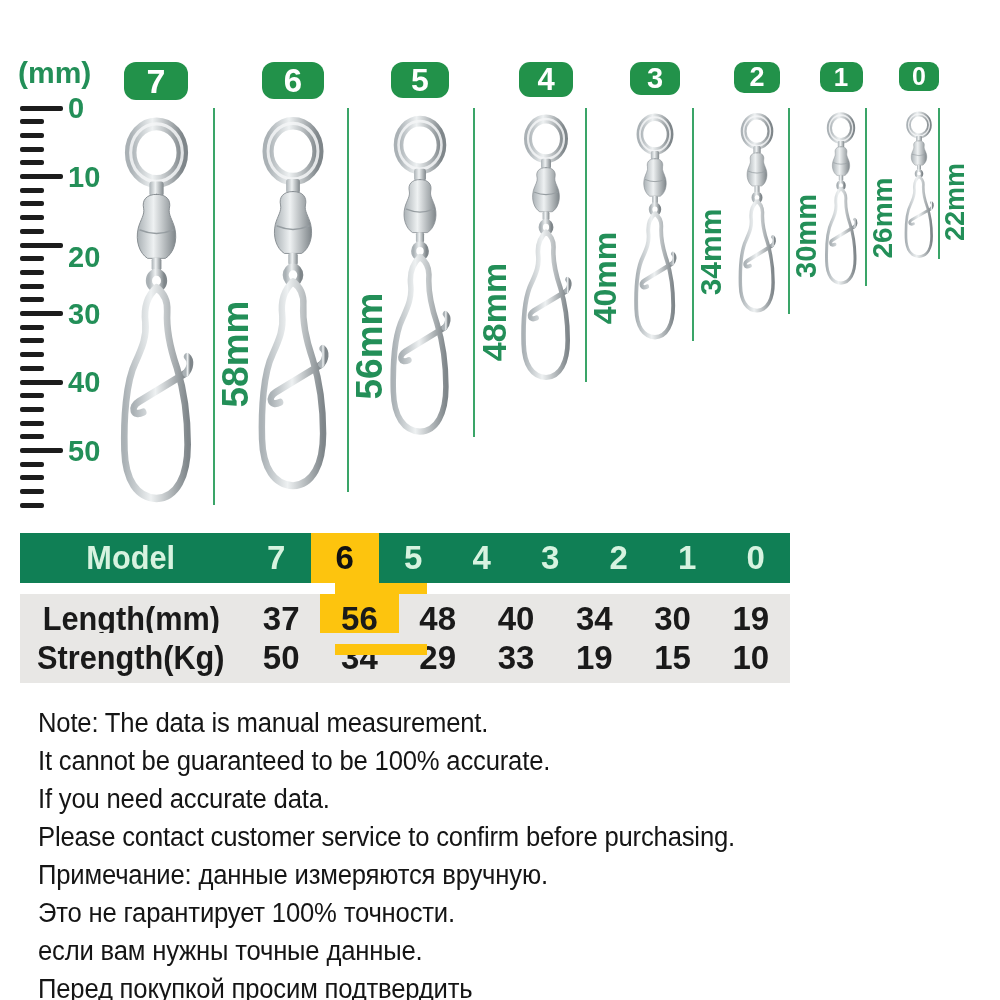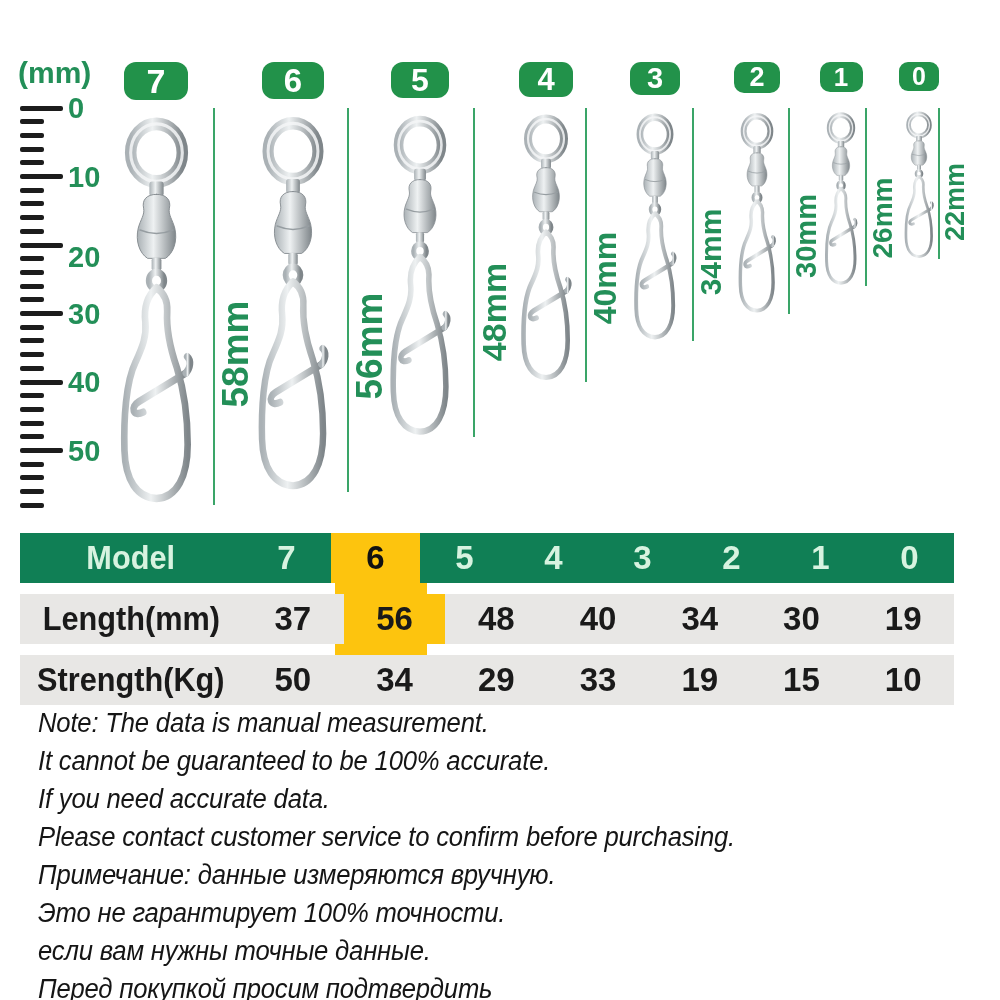--- a/index.html
+++ b/index.html
@@ -16,32 +16,32 @@
   
   .badge{position:absolute;background:var(--badge-green);color:#ffffff;font-weight:700;
          display:flex;align-items:center;justify-content:center;line-height:1;}
 
   
   .mline{position:absolute;width:2px;background:var(--line-green);}
   .mmlabel{position:absolute;writing-mode:vertical-rl;transform:translateY(-50%) rotate(180deg);
            font-weight:700;color:var(--green-accent);line-height:1;white-space:nowrap;}
 
   
-  .trow{position:absolute;left:20px;width:934px;height:50px;display:flex;align-items:stretch;}
+  .trow{position:absolute;left:20px;width:770px;height:50px;display:flex;align-items:stretch;}
   .trow .lbl{width:222px;display:flex;align-items:center;justify-content:center;font-weight:700;}
   .trow .cell{flex:1;display:flex;align-items:center;justify-content:center;font-weight:700;}
   .hdr{background:var(--header-green);color:var(--header-text);font-size:33px;}
   .hdr .cell.hl{background:var(--hl-yellow);color:#111111;}
   .drow{background:var(--row-gray);color:#1a1a1a;font-size:33px;}
   .drow .cell.hl{background:var(--hl-yellow);}
   .hl-filler{position:absolute;background:var(--hl-yellow);}
   .cond{display:inline-block;transform:scaleX(0.93);transform-origin:center;}
 
   
-  .notes{position:absolute;left:38px;color:#151515;font-style:italic;}
+  .notes{position:absolute;left:38px;color:#151515;}
   .notes p{margin:0;font-size:27px;line-height:38px;font-weight:500;white-space:nowrap;
            transform:scaleX(0.95);transform-origin:left center;letter-spacing:-0.2px;}
 </style>
 </head>
 <body>
 
 <div id="canvas">
   <div id="ruler">
       <div class="unit-label">(mm)</div>
       <div class="tick major" style="top: 105.5px;"></div>
@@ -324,21 +324,21 @@
         <div class="cell">
           <span>34</span>
         </div>
         <div class="cell">
           <span>30</span>
         </div>
         <div class="cell">
           <span>19</span>
         </div>
       </div>
-      <div class="trow drow" style="top: 655px; text-align: center;">
+      <div class="trow drow" style="top: 633px; text-align: center;">
         <div class="lbl">
           <span class="cond">Strength(Kg)</span>
         </div>
         <div class="cell">
           <span>50</span>
         </div>
         <div class="cell">
           <span>34</span>
         </div>
         <div class="cell">

